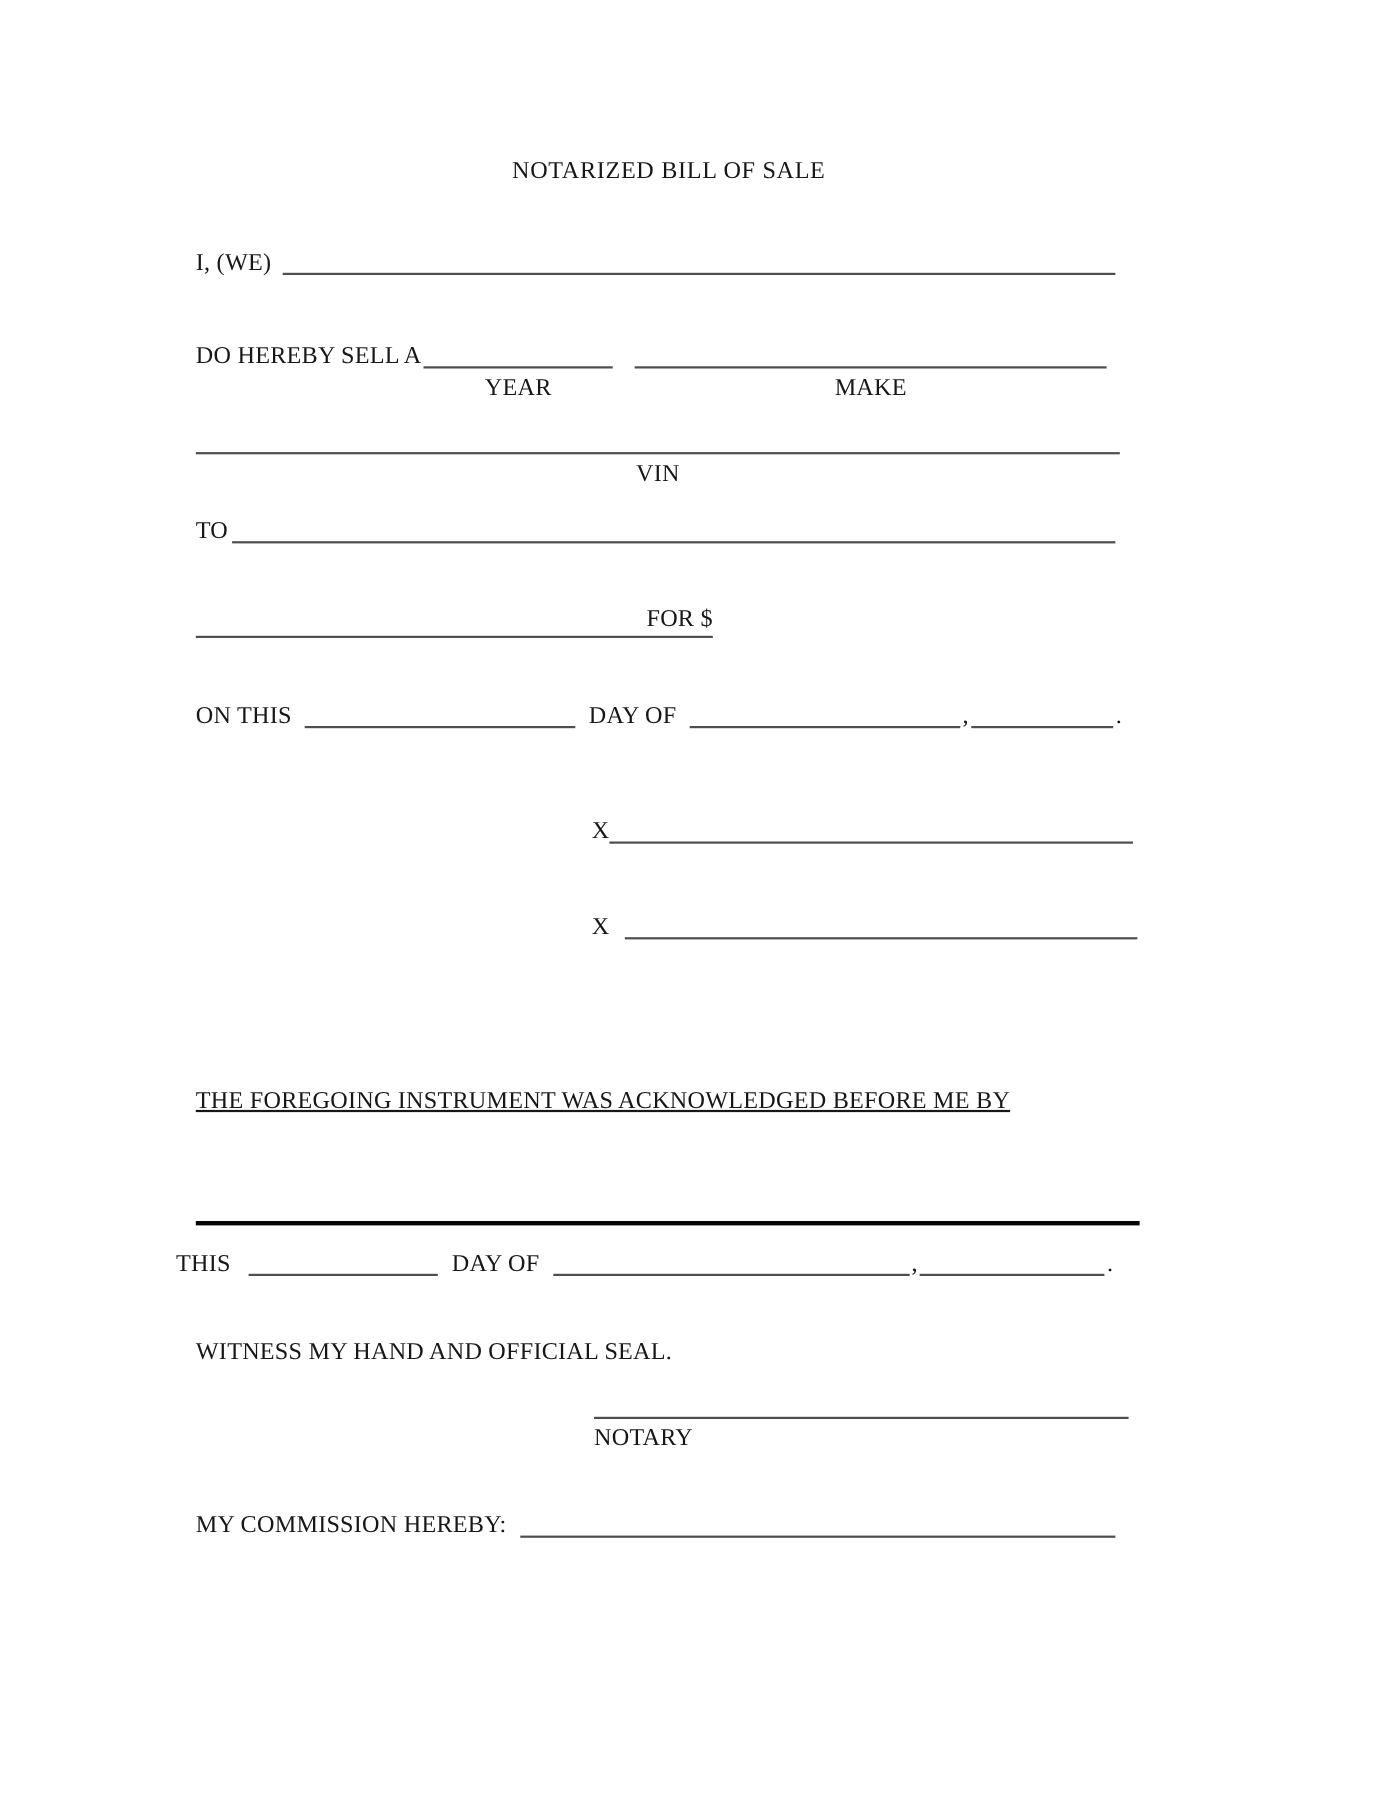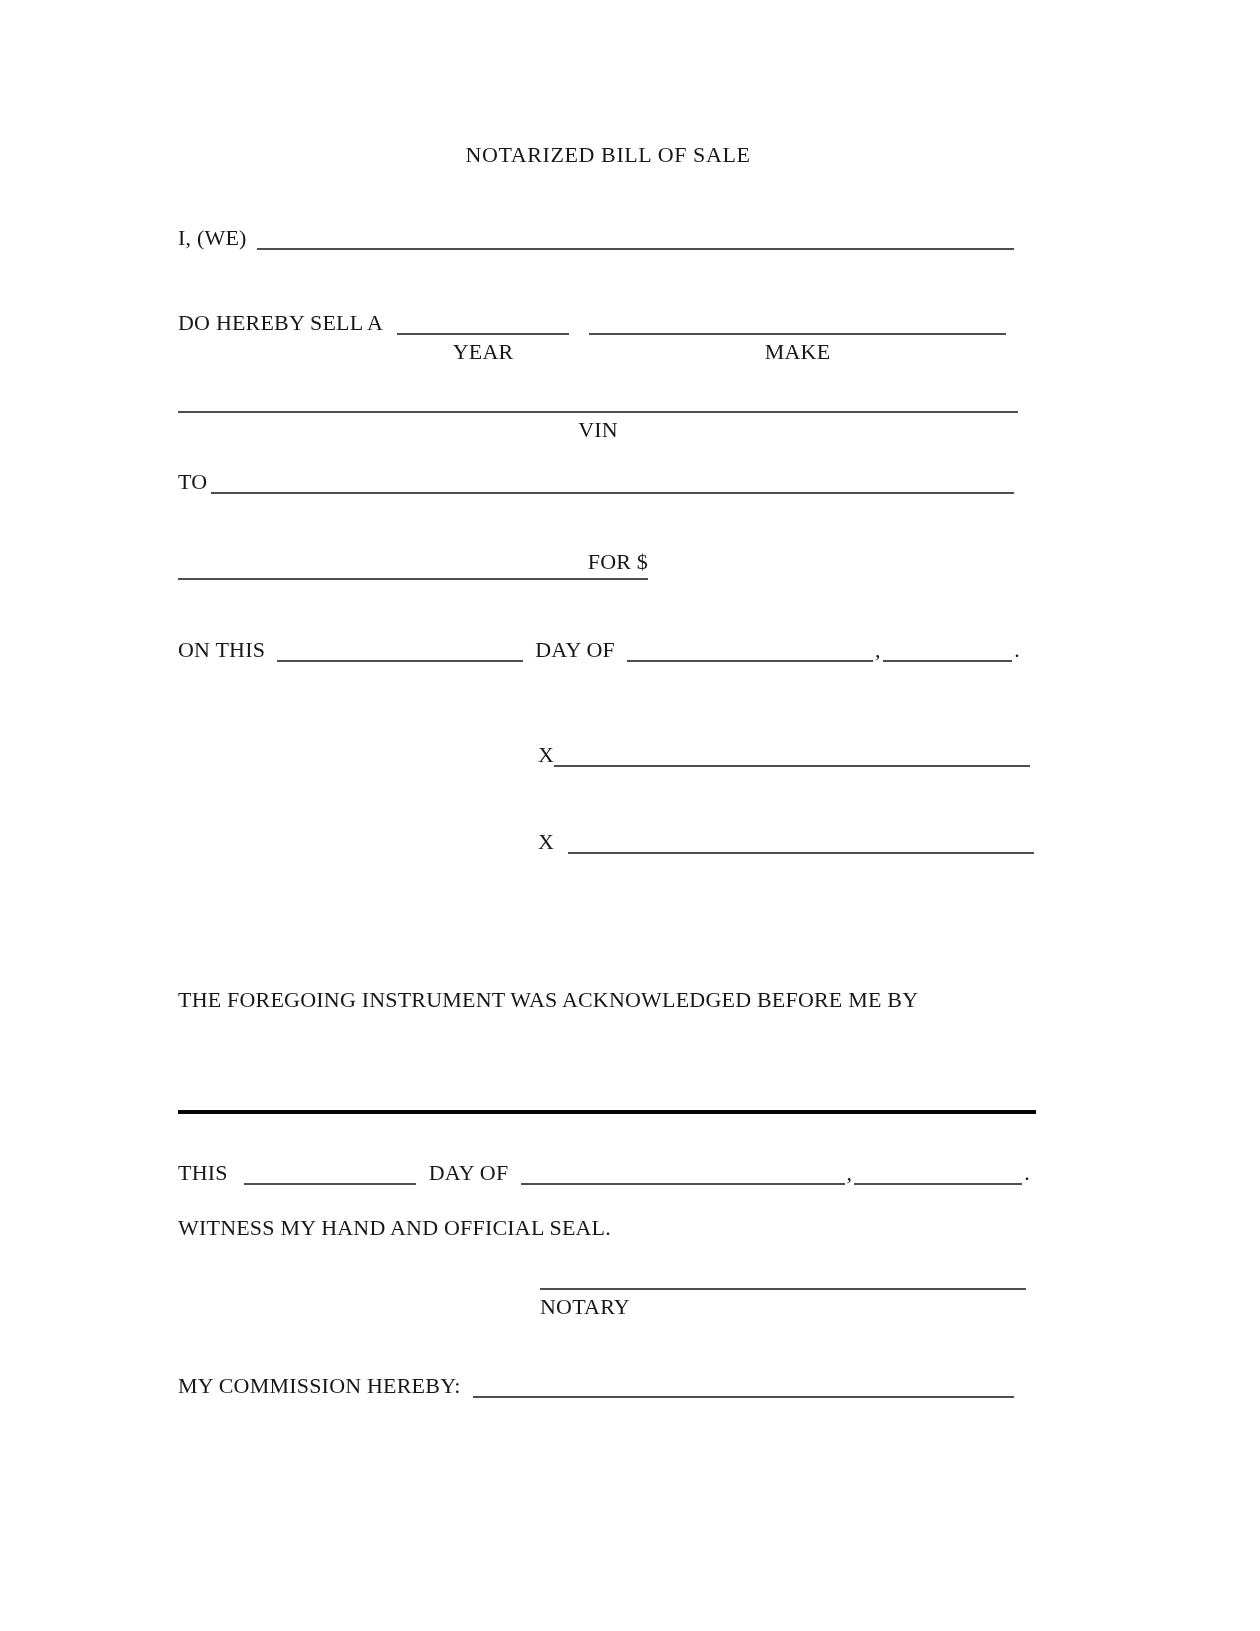--- a/index.html
+++ b/index.html
@@ -54,21 +54,21 @@
 <div class="page">
 
   <div class="title">NOTARIZED BILL OF SALE</div>
 
   <div class="row" style="top:220px; left:178px; width:836px; height:30px;">
     <span class="lbl" style="margin-right:10px;">I, (WE)</span>
     <span class="blank grow"></span>
   </div>
 
   <div class="row" style="top:303px; left:178px; width:828px; height:58px; align-items:flex-start;">
-    <span class="lbl" style="height:32px; display:flex; align-items:flex-end; margin-right:14px;">DO HEREBY SELL A</span>
+    <span class="lbl" style="height:32px; display:flex; align-items:flex-end; margin-right:2px;">DO HEREBY SELL A</span>
     <span class="col" style="width:172px;">
       <span class="blank" style="height:32px; align-self:auto;"></span>
       <span class="caption">YEAR</span>
     </span>
     <span style="width:20px;"></span>
     <span class="col grow">
       <span class="blank" style="height:32px; align-self:auto;"></span>
       <span class="caption">MAKE</span>
     </span>
   </div>
@@ -103,27 +103,27 @@
   <div class="row" style="top:737px; left:538px; width:492px; height:30px;">
     <span class="lbl">X</span>
     <span class="blank grow"></span>
   </div>
 
   <div class="row" style="top:824px; left:538px; width:496px; height:30px;">
     <span class="lbl" style="margin-right:14px;">X</span>
     <span class="blank grow"></span>
   </div>
 
-  <div class="row" style="top:988px; left:178px;">
+  <div class="row" style="top:988px; left:178px;text-decoration:underline;">
     <span class="lbl">THE FOREGOING INSTRUMENT WAS ACKNOWLEDGED BEFORE ME BY</span>
   </div>
 
   <div class="thickline" style="top:1084px; left:178px; width:858px; height:30px;"></div>
 
-  <div class="row" style="top:1130px; left:178px; width:854px; height:30px;margin-top:25px;">
+  <div class="row" style="top:1130px; left:160px; width:854px; height:30px;">
     <span class="lbl" style="margin-right:16px;">THIS</span>
     <span class="blank" style="width:172px;"></span>
     <span class="lbl" style="margin:0 13px;">DAY OF</span>
     <span class="blank grow"></span>
     <span class="lbl punct">,</span>
     <span class="blank" style="width:168px;"></span>
     <span class="lbl punct">.</span>
   </div>
 
   <div class="row" style="top:1216px; left:178px;">

